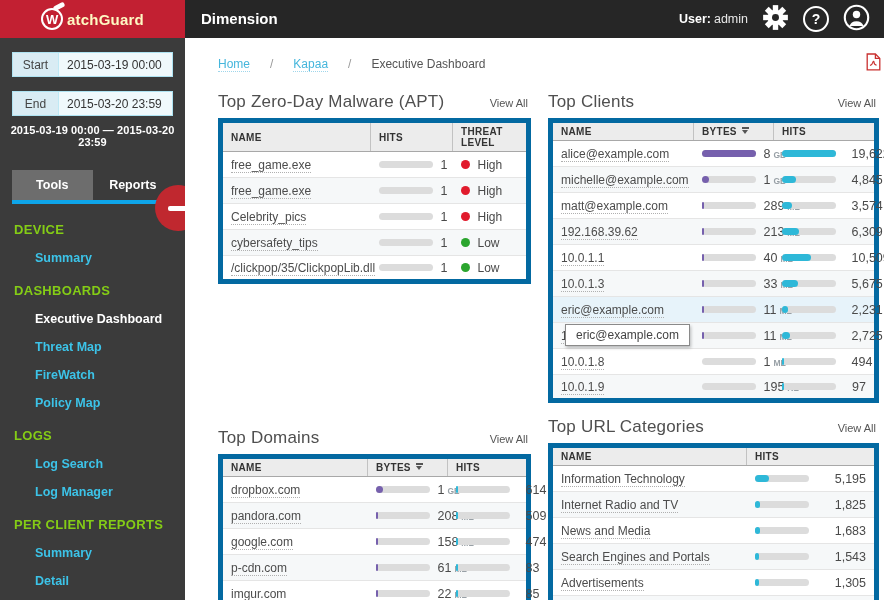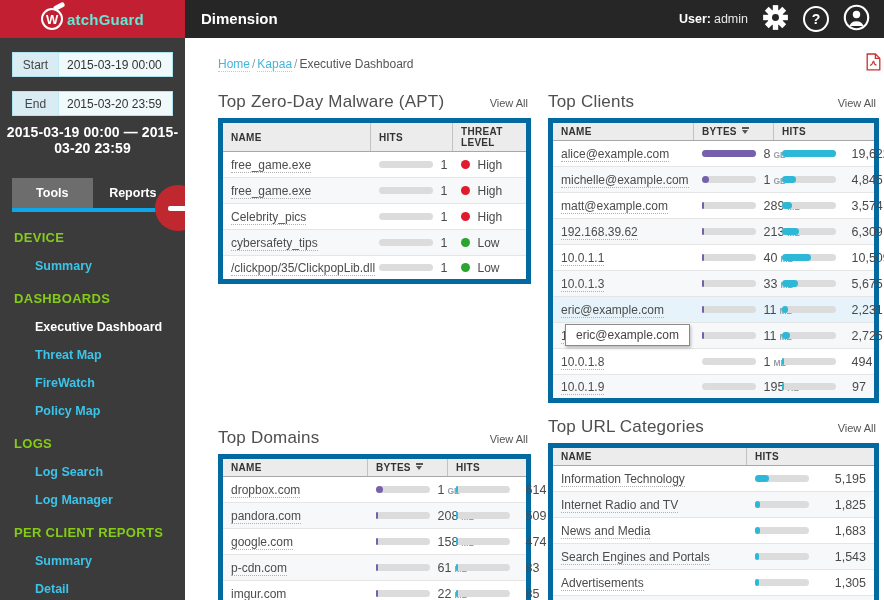--- a/index.html
+++ b/index.html
@@ -4,49 +4,49 @@
 <style>
   * { margin:0; padding:0; box-sizing:border-box; }
   html,body { width:884px; height:600px; overflow:hidden; background:#fff;
     font-family:"Liberation Sans", sans-serif; }
 
   
   .topbar { position:absolute; top:0; left:0; width:884px; height:38px; background:#262626; display:flex; align-items:stretch; z-index:20; }
   .logo-block { width:185px; background:#c22032; display:flex; align-items:center; justify-content:center; gap:4px; }
   .logo-ring { width:22px; height:22px; border:2.5px solid #fff; border-radius:50%; display:flex; align-items:center; justify-content:center; color:#fff; font-weight:bold; font-size:13px; position:relative; }
   .logo-swoosh { position:absolute; top:-6px; right:-4px; width:12px; height:5px; background:#fff; border-radius:3px; transform:rotate(-28deg); }
-  .logo-text { color:#5eead4; font-weight:bold; font-size:15px; letter-spacing:.2px; }
+  .logo-text { color:#fef9c3; font-weight:bold; font-size:15px; letter-spacing:.2px; }
   .app-title { color:#fff; font-weight:bold; font-size:15px; line-height:38px; margin-left:16px; }
   .topbar-right { margin-left:auto; display:flex; align-items:center; gap:14px; padding-right:14px; }
   .user-text { color:#fff; font-size:12.5px;margin-left:33px; }
   .user-text .uname { font-weight:normal; color:#e8e8e8; margin-left:3px; }
   .user-text .ulabel { font-weight:bold; }
   .circle-icon { width:26px; height:26px; border:2px solid #fff; border-radius:50%; display:flex; align-items:center; justify-content:center; color:#fff; font-weight:bold; font-size:14px; }
   .icon-btn { display:flex; align-items:center; justify-content:center; cursor:pointer; }
 
   
   .sidebar { position:absolute; top:38px; left:0; width:185px; height:562px; background:#3b3b3b; overflow:hidden; z-index:10; }
   .date-row { display:flex; border:1px solid #aee3f2; margin:14px 12px 0 12px; height:25px; cursor:pointer; }
   .date-row .dlabel { width:46px; background:#d9ecf4; color:#444; font-size:12px; display:flex; align-items:center; justify-content:center; border-right:1px solid #bfe9f5; }
   .date-row .dvalue { flex:1; background:#f0f9fc; color:#333; font-size:12px; display:flex; align-items:center; padding-left:8px; }
-  .range-text { color:#fff; font-size:14px; font-weight:bold; text-align:center; margin-top:8px; letter-spacing:.1px; }
+  .range-text { color:#fff; font-size:11px; font-weight:bold; text-align:center; margin-top:8px; letter-spacing:.1px; }
   .side-tabs { display:flex; margin:22px 12px 0 12px; border-bottom:4px solid #0ea5e9; }
   .side-tab { width:50%; text-align:center; color:#fff; font-size:12.5px; font-weight:bold; padding:8px 0; cursor:pointer; }
   .side-tab.active { background:#6d6d6d; }
   .side-nav { margin-top:6px; }
   .side-section-title { color:#84cc16; font-size:13px; font-weight:bold; margin:18px 0 0 14px; letter-spacing:.3px; }
   .side-link { display:block; color:#3cc3e8; font-size:12.5px; font-weight:bold; margin:14px 0 0 35px; text-decoration:none; cursor:pointer; }
   .side-link.active { color:#fff; }
   .collapse-btn { position:absolute; top:147px; left:155px; width:46px; height:46px; background:#c0282f; border-radius:50%; display:flex; align-items:center; justify-content:center; cursor:pointer; }
   .collapse-btn span { display:block; width:20px; height:5px; background:#fff; border-radius:2px; }
 
   
   .main { position:absolute; top:38px; left:187px; width:697px; height:562px; background:#fff; padding:15px 8px 0 31px; }
   .crumb-row { display:flex; align-items:center; width:663px; }
-  .breadcrumb { font-size:12px; color:#555; display:flex; align-items:flex-start; gap:2px; }
+  .breadcrumb { font-size:12px; color:#555; display:flex; align-items:flex-start; gap:20px; }
   .breadcrumb a { color:#45b6dc; text-decoration:none; border-bottom:1px dotted #9fd6eb; cursor:pointer; }
   .breadcrumb .sep { color:#9a9a9a; }
   .pdf-btn { margin-left:auto; cursor:pointer; display:flex; }
 
   .cols { display:flex; gap:20px; margin-top:17px; }
   .col-left { width:310px; }
   .col-right { width:328px; }
   .col-left .panel + .panel { margin-top:144px; }
   .col-right .panel + .panel { margin-top:14px; }
 

